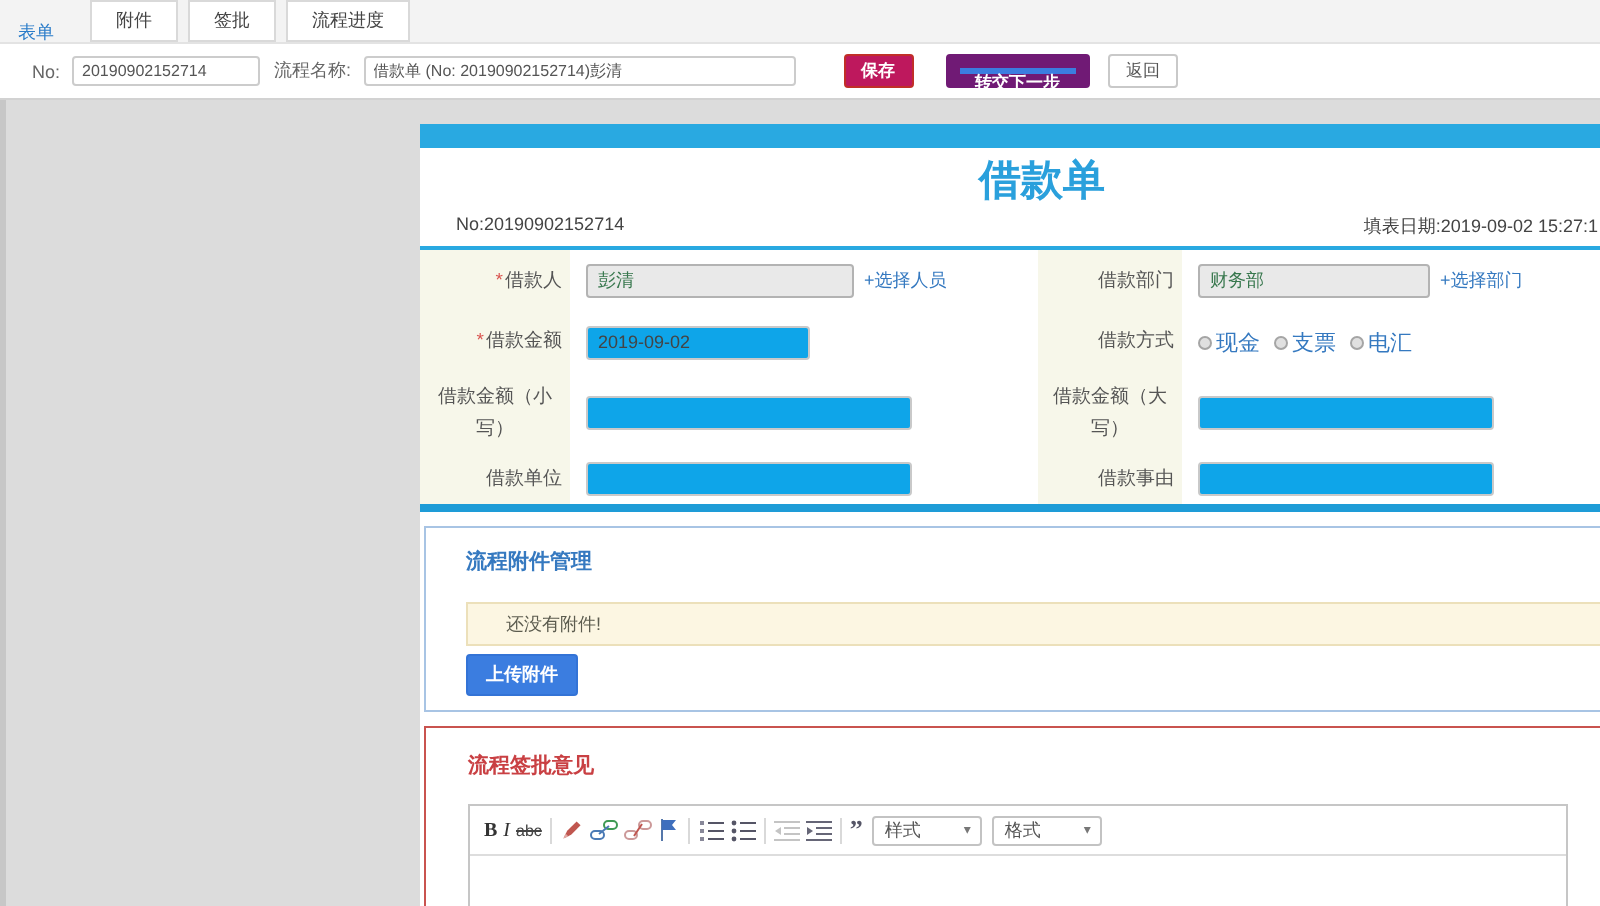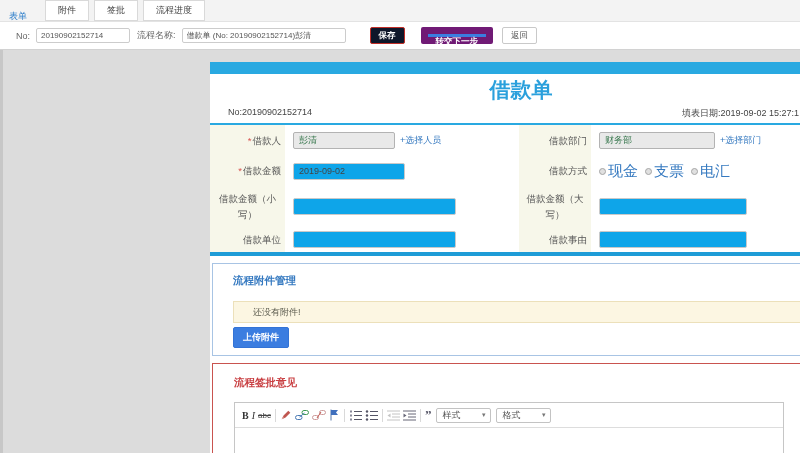--- a/index.html
+++ b/index.html
@@ -7,40 +7,40 @@
   body { position:relative; background:#dcdcdc; font-family:"Liberation Sans",sans-serif; }
 
   .tabbar { position:absolute; top:0; left:0; right:0; height:22px; background:#f3f3f3; border-bottom:1px solid #e3e3e3; display:flex; align-items:stretch; }
   .tab { display:flex; align-items:center; padding:0 12px; font-size:9px; color:#444; background:#fff; border:1px solid #d9d9d9; margin-right:5px; }
   .tab.active { background:transparent; border:none; color:#2a7cc9; padding:16px 9px; margin-right:9px; }
 
   .topbar { position:absolute; top:22px; left:0; right:0; height:28px; background:#fff; border-bottom:1px solid #d2d2d2; display:flex; align-items:center; font-size:9px; color:#666; }
   .tb-label { white-space:nowrap; }
   .tb-input { height:15px; border:1px solid #ccc; border-radius:2px; font-size:8.5px; color:#555; padding:0 4px; font-family:inherit; }
   .btn { height:17px; line-height:15px; font-size:8.5px; border-radius:2px; padding:0 8px; white-space:nowrap; cursor:pointer; font-family:inherit; }
-  .btn-save { background:#0f172a; color:#fff; border:1px solid #c12e28; font-weight:bold; }
+  .btn-save { background:#be185d; color:#fff; border:1px solid #c12e28; font-weight:bold; }
   .btn-next { background:#3b7de0; color:#fff; border:7px solid #701a75; font-weight:bold; }
   .btn-back { background:#fff; color:#555; border:1px solid #c9c9c9; }
 
   .leftstrip { position:absolute; left:0; top:50px; width:3px; bottom:0; background:#c7c7c7; }
 
   .content { position:absolute; left:210px; top:62px; width:622px; height:391px; background:#fff; }
   .blue-top { height:12px; background:#29a9e1; }
   .form-title { text-align:center; font-size:21px; font-weight:bold; color:#2aa0dc; margin-top:2px; }
   .meta { display:flex; justify-content:space-between; font-size:9px; color:#444; padding:0 33px 0 18px; margin-top:3px; white-space:nowrap; }
 
   .formtable { margin-top:3px; border-top:2px solid #29a9e1; border-bottom:4px solid #1e9cd7;
     display:grid; grid-template-columns:75px 234px 72px 241px; grid-template-rows:31px 30px 41px 25px; }
   .lbl { background:#f7f7ea; display:flex; align-items:center; justify-content:flex-end; text-align:center; font-size:9.5px; color:#555; padding:0 4px; line-height:1.6; }
   .val { display:flex; align-items:center; padding-left:8px; }
   .req { color:#d9534f; margin-right:1px; }
   .inp { border:1px solid #c9c9c9; border-radius:2px; height:17px; font-size:9px; color:#444; padding:0 5px; background:#0ea5e9; font-family:inherit; }
   .inp.ro { background:#e9e9e9; border-color:#b3b3b3; color:#37774d; }
   .lnk { color:#3579c0; font-size:9px; margin-left:5px; text-decoration:none; white-space:nowrap; }
-  .radios { display:flex; align-items:center; gap:7px; color:#3579c0; font-size:15px; }
+  .radios { display:flex; align-items:center; gap:7px; color:#3579c0; font-size:11px; }
   .radio-item { display:flex; align-items:center; }
   .rb { width:7px; height:7px; border-radius:50%; background:#e0e0e0; border:1px solid #a5a5a5; margin-right:2px; }
 
   .section { margin:7px 2px 0 2px; background:#fff; }
   .attach { border:1px solid #a8c4e4; padding:10px 20px 7px; }
   .attach-title { color:#3579c0; font-size:10.5px; font-weight:bold; }
   .alert { margin-top:13px; background:#fcf6e2; border:1px solid #ece0ba; height:22px; line-height:21px; padding:0 19px; font-size:9px; color:#5c5c4f; }
   .upload-btn { margin-top:4px; display:inline-block; background:#3b7de0; color:#fff; font-size:9px; padding:3px 9px; border-radius:2px; border:1px solid #3373d6; font-weight:bold; cursor:pointer; }
 
   .sign { border:1px solid #c9534f; padding:12px 21px; height:200px; }
@@ -72,42 +72,42 @@
     </div>
   <div class="tab">
       <span>流程进度</span>
     </div>
 </div>
 
 <div class="topbar">
   <span class="tb-label" style="margin-left:16px">No:</span>
   <input class="tb-input" style="width: 94px; margin-left: 6px; font-size: 8px;" value="20190902152714">
   <span class="tb-label" style="margin-left:7px">流程名称:</span>
-  <input class="tb-input" style="width: 164px; margin-left: 6px; font-size: 8px;" value="借款单 (No: 20190902152714)彭清">
+  <input class="tb-input" style="width: 216px; margin-left: 6px; font-size: 8px;" value="借款单 (No: 20190902152714)彭清">
   <button class="btn btn-save" style="margin-left:24px">保存</button>
   <button class="btn btn-next" style="margin-left:16px">转交下一步</button>
   <button class="btn btn-back" style="margin-left:9px">返回</button>
 </div>
 
 <div class="leftstrip"></div>
 
 <div class="content">
   <div class="blue-top"></div>
   <div class="form-title">借款单</div>
   <div class="meta">
     <span>No:20190902152714</span>
     <span>填表日期:2019-09-02 15:27:1</span>
   </div>
 
   <div class="formtable">
     <div class="lbl">
         <span><span class="req">*</span><span>借款人</span></span>
       </div>
     <div class="val">
-      <input class="inp ro" style="width: 102px;" readonly="" value="彭清">
+      <input class="inp ro" style="width: 134px;" readonly="" value="彭清">
       <a class="lnk" href="#">+选择人员</a>
     </div>
     <div class="lbl">
         <span>借款部门</span>
       </div>
     <div class="val">
       <input class="inp ro" style="width: 116px;" readonly="" value="财务部">
       <a class="lnk" href="#">+选择部门</a>
     </div>
 

